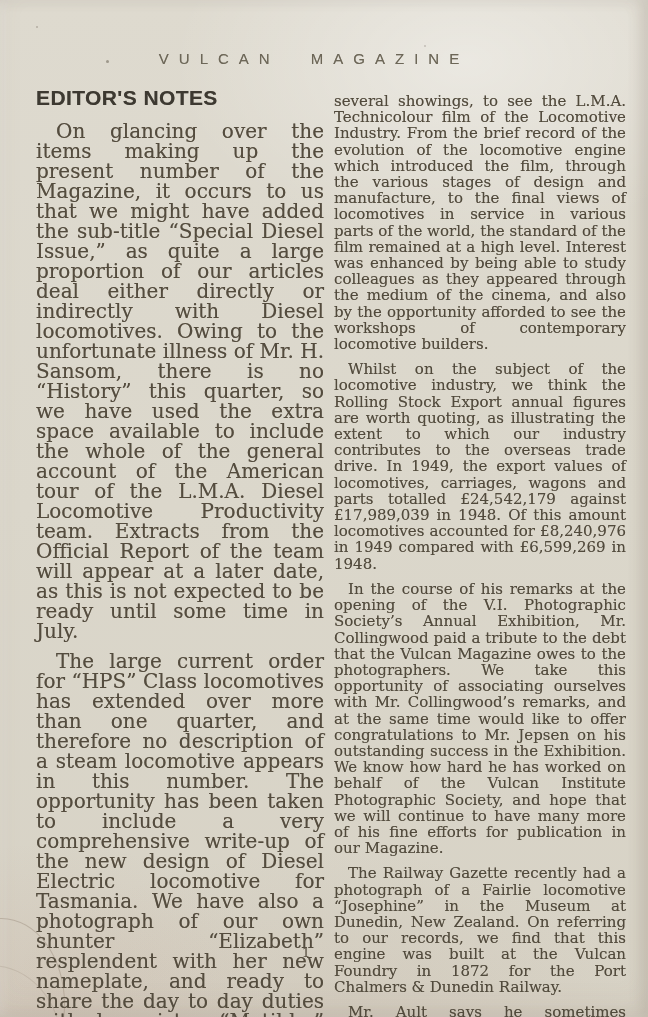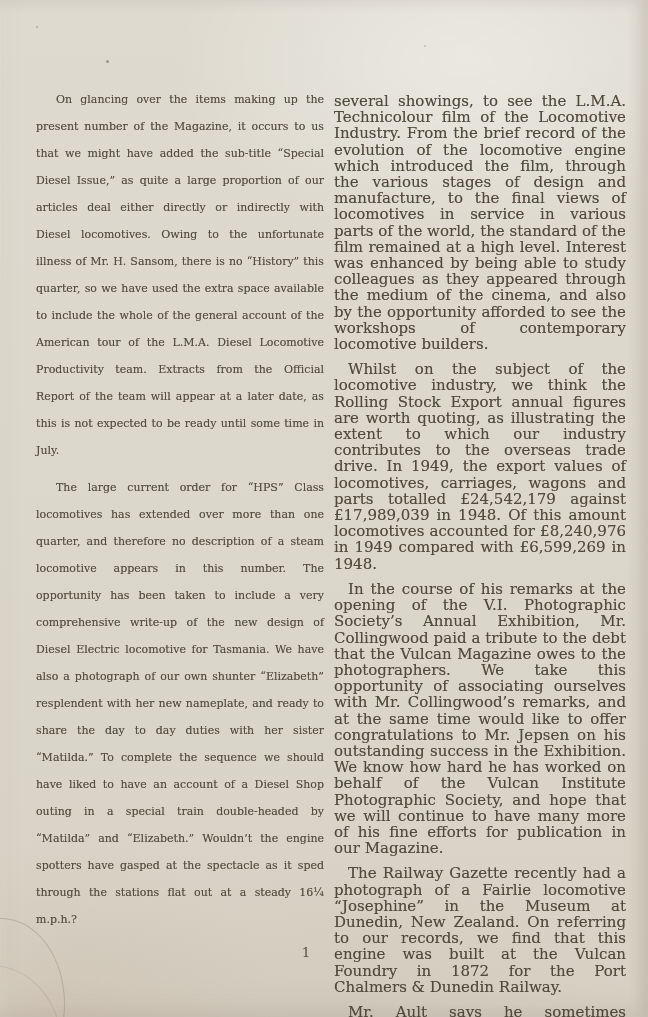--- a/index.html
+++ b/index.html
@@ -35,21 +35,21 @@
   .col-right { flex:1 1 auto; margin-left:10px; margin-top:7px; }
   .heading {
     margin:0 0 11px 0;
     font-family:"Liberation Sans", sans-serif;
     font-weight:700;
     font-size:21px; letter-spacing:0.4px;
     color:#3d3931;
     text-shadow:0 0 0.5px rgba(61,57,49,0.55);
   }
   p { margin:0; text-align:justify; text-shadow:0 0 0.55px rgba(86,78,63,0.5); }
-  .body-lg { font-size:11px; line-height:27px;   text-indent:20px; margin-bottom:10px; color:#544c3e; }
+  .body-lg { font-size:20px; line-height:20px;   text-indent:20px; margin-bottom:10px; color:#544c3e; }
   .body-sm { font-size:15px;   line-height:16.2px; text-indent:14px; margin-bottom:9px;  color:#514a3c; }
   .no-indent { text-indent:0; }
   .page-number {
     position:absolute; top:944px; left:36px; width:540px;
     text-align:center; font-size:13.5px; color:#5a5244;
   }
   .crease {
     position:absolute; left:-62px; top:918px;
     width:125px; height:170px;
     border:1.5px solid rgba(125,110,92,0.30);
@@ -65,28 +65,30 @@
   .speck { position:absolute; border-radius:50%; background:rgba(80,70,58,0.45); }
   .speck-a { left:106px; top:60px;  width:3px; height:3px; }
   .speck-b { left:36px;  top:26px;  width:2px; height:2px; background:rgba(80,70,58,0.3); }
   .speck-c { left:424px; top:45px;  width:2px; height:2px; background:rgba(80,70,58,0.25); }
 </style>
 </head>
 <body>
 
 <div class="page">
 
+  <div class="masthead">VULCAN MAGAZINE</div>
 
   <div class="speck speck-a"></div>
   <div class="speck speck-b"></div>
   <div class="speck speck-c"></div>
 
   <div class="content">
 
     <div class="col-left">
+      <h1 class="heading">EDITOR'S NOTES</h1>
       <p class="body-lg">On glancing over the items making up the present number of the Magazine, it occurs to us that we might have added the sub-title “Special Diesel Issue,” as quite a large proportion of our articles deal either directly or indirectly with Diesel locomotives. Owing to the unfortunate illness of Mr. H. Sansom, there is no “History” this quarter, so we have used the extra space available to include the whole of the general account of the American tour of the L.M.A. Diesel Locomotive Productivity team. Extracts from the Official Report of the team will appear at a later date, as this is not expected to be ready until some time in July.</p>
       <p class="body-lg">The large current order for “HPS” Class locomotives has extended over more than one quarter, and therefore no description of a steam locomotive appears in this number. The opportunity has been taken to include a very comprehensive write-up of the new design of Diesel Electric locomotive for Tasmania. We have also a photograph of our own shunter “Elizabeth” resplendent with her new nameplate, and ready to share the day to day duties with her sister “Matilda.” To complete the sequence we should have liked to have an account of a Diesel Shop outing in a special train double-headed by “Matilda” and “Elizabeth.” Wouldn’t the engine spotters have gasped at the spectacle as it sped through the stations flat out at a steady 16¼ m.p.h.?</p>
     </div>
 
     <div class="col-right">
       <p class="body-sm no-indent">several showings, to see the L.M.A. Technicolour film of the Locomotive Industry. From the brief record of the evolution of the locomotive engine which introduced the film, through the various stages of design and manufacture, to the final views of locomotives in service in various parts of the world, the standard of the film remained at a high level. Interest was enhanced by being able to study colleagues as they appeared through the medium of the cinema, and also by the opportunity afforded to see the workshops of contemporary locomotive builders.</p>
       <p class="body-sm">Whilst on the subject of the locomotive industry, we think the Rolling Stock Export annual figures are worth quoting, as illustrating the extent to which our industry contributes to the overseas trade drive. In 1949, the export values of locomotives, carriages, wagons and parts totalled £24,542,179 against £17,989,039 in 1948. Of this amount locomotives accounted for £8,240,976 in 1949 compared with £6,599,269 in 1948.</p>
       <p class="body-sm">In the course of his remarks at the opening of the V.I. Photographic Society’s Annual Exhibition, Mr. Collingwood paid a tribute to the debt that the Vulcan Magazine owes to the photographers. We take this opportunity of associating ourselves with Mr. Collingwood’s remarks, and at the same time would like to offer congratulations to Mr. Jepsen on his outstanding success in the Exhibition. We know how hard he has worked on behalf of the Vulcan Institute Photographic Society, and hope that we will continue to have many more of his fine efforts for publication in our Magazine.</p>
       <p class="body-sm">The Railway Gazette recently had a photograph of a Fairlie locomotive “Josephine” in the Museum at Dunedin, New Zealand. On referring to our records, we find that this engine was built at the Vulcan Foundry in 1872 for the Port Chalmers &amp; Dunedin Railway.</p>
       <p class="body-sm">Mr. Ault says he sometimes wonders if his notes are ever read. We sympathise with his feelings in this respect, as we are often assailed with the same horrible thought. We want all the news from the shops we can possibly obtain, but with added emphasis, we once again appeal to correspondents to let us have their notes as early as possible. When all items have been handed in, there is still a lot of preparation to do before the material is passed on to the printers, so will intending contributors please make a note of the date at the end of the Magazine.</p>

